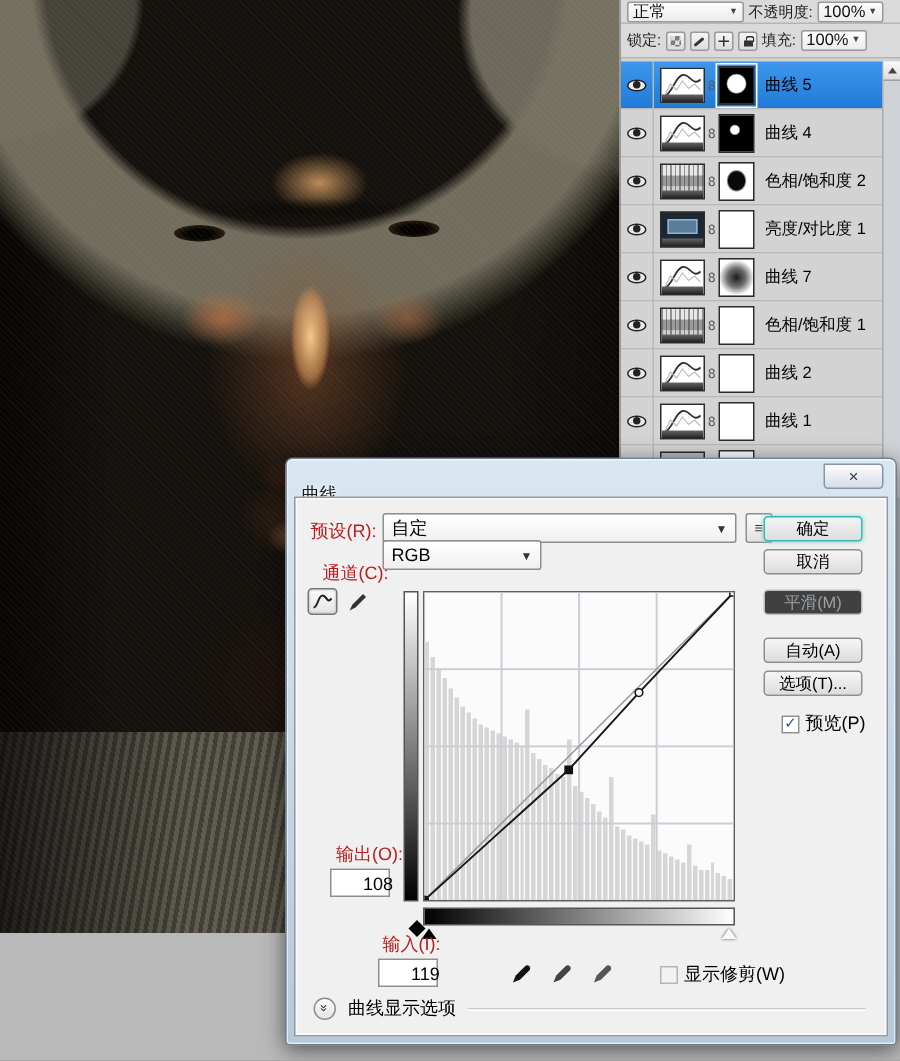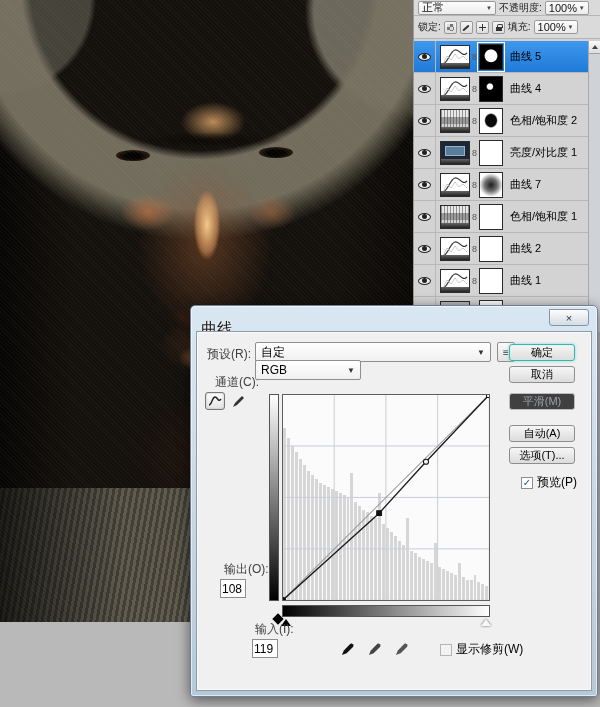--- a/index.html
+++ b/index.html
@@ -112,28 +112,28 @@
   .vs-up { height:13px; background:linear-gradient(#fafafa,#dcdcdc); border-bottom:1px solid #a0a0a0;
     display:flex; align-items:center; justify-content:center; }
   .tri-up { width:0; height:0; border-left:3px solid transparent; border-right:3px solid transparent;
     border-bottom:4px solid #444; }
 
   
   .dialog { position:absolute; left:190px; top:305px; width:408px; height:392px;
     background:linear-gradient(#d9e7f2,#b6c9d8); border:1px solid #6e8092; border-radius:5px 5px 3px 3px;
     box-shadow:0 3px 14px rgba(0,0,0,.55), inset 0 0 0 1px rgba(255,255,255,.6); font-size:12px; color:#000; }
   .titlebar { height:25px; display:flex; align-items:center; padding:0 10px; }
-  .dlg-title { font-size:16px; color:#1c1c1c; text-shadow:0 0 3px #fff;margin-top:21px; }
+  .dlg-title { font-size:12px; color:#1c1c1c; text-shadow:0 0 3px #fff;margin-top:21px; }
   .close-btn { position:absolute; right:8px; top:3px; width:40px; height:17px;
     background:linear-gradient(#fdfdfd,#d4dde6); border:1px solid #8795a5; border-radius:0 3px 3px 3px;
     display:flex; align-items:center; justify-content:center; font-size:11px; color:#333; }
   .client { position:absolute; left:5px; right:5px; top:25px; bottom:5px; background:#f0f0f0;
     border:1px solid #8e9aa6; box-shadow:inset 0 0 0 1px #fafafa; }
 
-  .lbl { position:absolute; font-size:12px; color:#404040; white-space:nowrap; }
+  .lbl { position:absolute; font-size:12px; color:#b91c1c; white-space:nowrap; }
   .dd { position:absolute; height:20px; background:linear-gradient(#ffffff,#f0f0f0);
     border:1px solid #8e8e8e; border-radius:2px; display:flex; align-items:center;
     justify-content:space-between; padding:0 5px; font-size:12px; }
   .dd .arr { font-size:8px; color:#333; }
   .preset-extra { position:absolute; width:18px; height:20px; border:1px solid #8e8e8e; border-radius:2px;
     background:linear-gradient(#fafafa,#e2e2e2); display:flex; align-items:center; justify-content:center;
     font-size:10px; color:#333; }
   .toolbtn { position:absolute; width:20px; height:18px; display:flex; align-items:center; justify-content:center; }
   .toolbtn.sel { border:1px solid #777; border-radius:3px; background:linear-gradient(#fdfdfd,#e4e4e4);
     box-shadow:inset 0 0 2px #aaa; }
@@ -153,22 +153,22 @@
   .hbar { position:absolute; left:85px; top:273px; width:208px; height:12px;
     background:linear-gradient(90deg,#000,#fff); border:1px solid #555; }
   .corner-diamond { position:absolute; left:77px; top:283px; width:8px; height:8px; background:#000;
     transform:rotate(45deg); }
   .slider-black { position:absolute; left:84px; top:287px; width:0; height:0;
     border-left:5px solid transparent; border-right:5px solid transparent; border-bottom:7px solid #000; }
   .slider-white { position:absolute; left:284px; top:287px; width:0; height:0;
     border-left:5px solid transparent; border-right:5px solid transparent; border-bottom:7px solid #f8f8f8;
     filter:drop-shadow(0 0 1px #555); }
 
-  .numbox { position:absolute; width:26px; height:19px; background:#fff; border:1px solid #8e8e8e;
-    font-size:12px; display:flex; align-items:center; padding-left:1px; }
+  .numbox { position:absolute; width:40px; height:19px; background:#fff; border:1px solid #8e8e8e;
+    font-size:12px; display:flex; align-items:center; padding-left:21px; }
   .dropper { position:absolute; width:20px; height:20px; display:flex; align-items:center; justify-content:center; }
   .checkline { position:absolute; display:flex; align-items:center; gap:4px; font-size:12px; }
   .cb { width:12px; height:12px; background:#fff; border:1px solid #8e8e8e; display:flex;
     align-items:center; justify-content:center; font-size:10px; color:#1b4f9c; line-height:1; }
   .cb.dim { background:#f2f2f2; border-color:#b5b5b5; }
 
   .disp-row { position:absolute; left:12px; top:332px; right:14px; display:flex; align-items:center; gap:8px; }
   .chev-circle { width:15px; height:15px; border:1px solid #8e8e8e; border-radius:50%;
     background:linear-gradient(#fdfdfd,#e4e4e4); display:flex; align-items:center; justify-content:center; }
   .chev-circle span { display:inline-block; transform:rotate(90deg); font-size:9px; color:#333; margin-top:-1px; }
@@ -469,20 +469,27 @@
         <svg width="15" height="15" viewBox="0 0 16 16">
             <path d="M1 15 L3 10 L10 3 a2.2 2.2 0 0 1 3 3 L6 13 Z" fill="#222" opacity="0.75"></path>
           </svg>
       </span>
 
       <div class="checkline" style="left:243px; top:309px;">
         <span class="cb dim"></span>
         <span>显示修剪(W)</span>
       </div>
 
+      <div class="disp-row">
+        <span class="chev-circle">
+          <span>»</span>
+        </span>
+        <span style="font-size:12px;">曲线显示选项</span>
+        <span class="disp-rule"></span>
+      </div>
 
       <div class="dlg-btn default" style="top:12px;">确定</div>
       <div class="dlg-btn" style="top:34px;">取消</div>
       <div class="dlg-btn disabled" style="top:61px;">平滑(M)</div>
       <div class="dlg-btn" style="top:93px;">自动(A)</div>
       <div class="dlg-btn" style="top:115px;">选项(T)...</div>
       <div class="checkline" style="left:324px; top:142px;">
         <span class="cb">✓</span>
         <span>预览(P)</span>
       </div>

